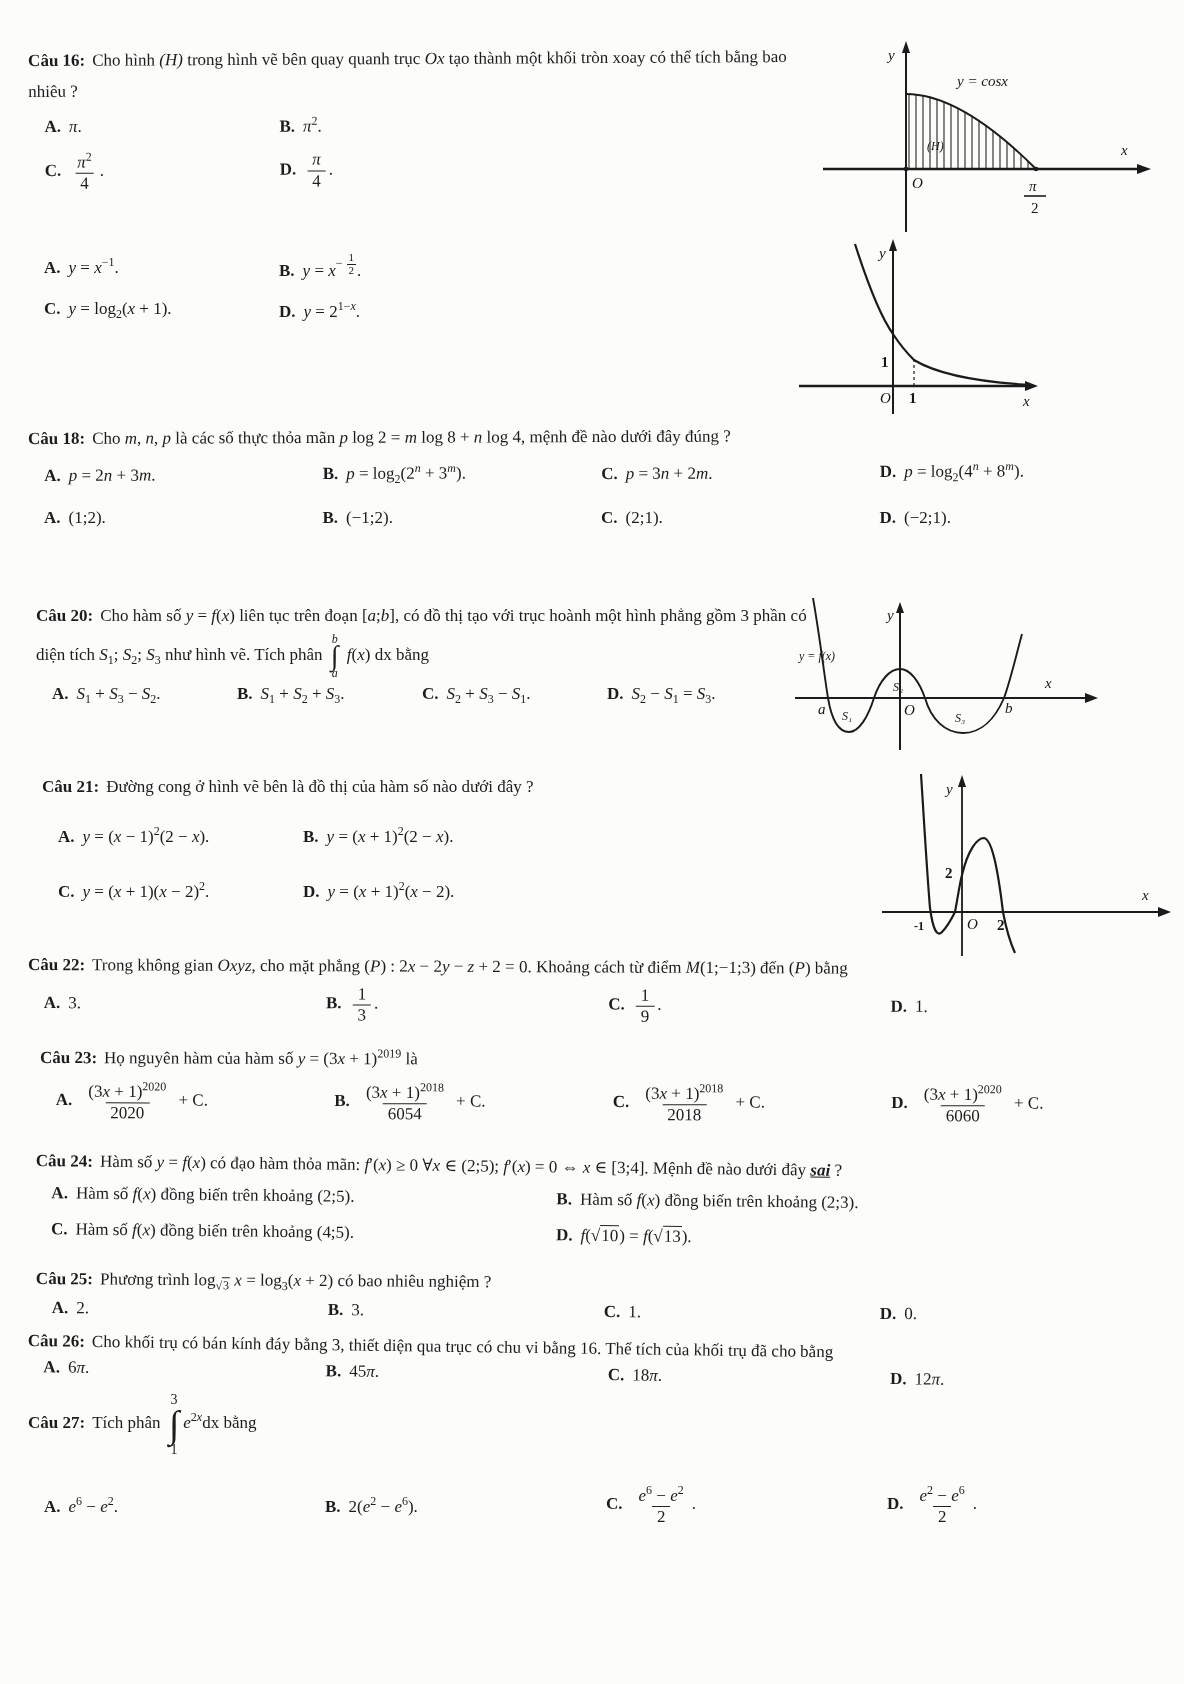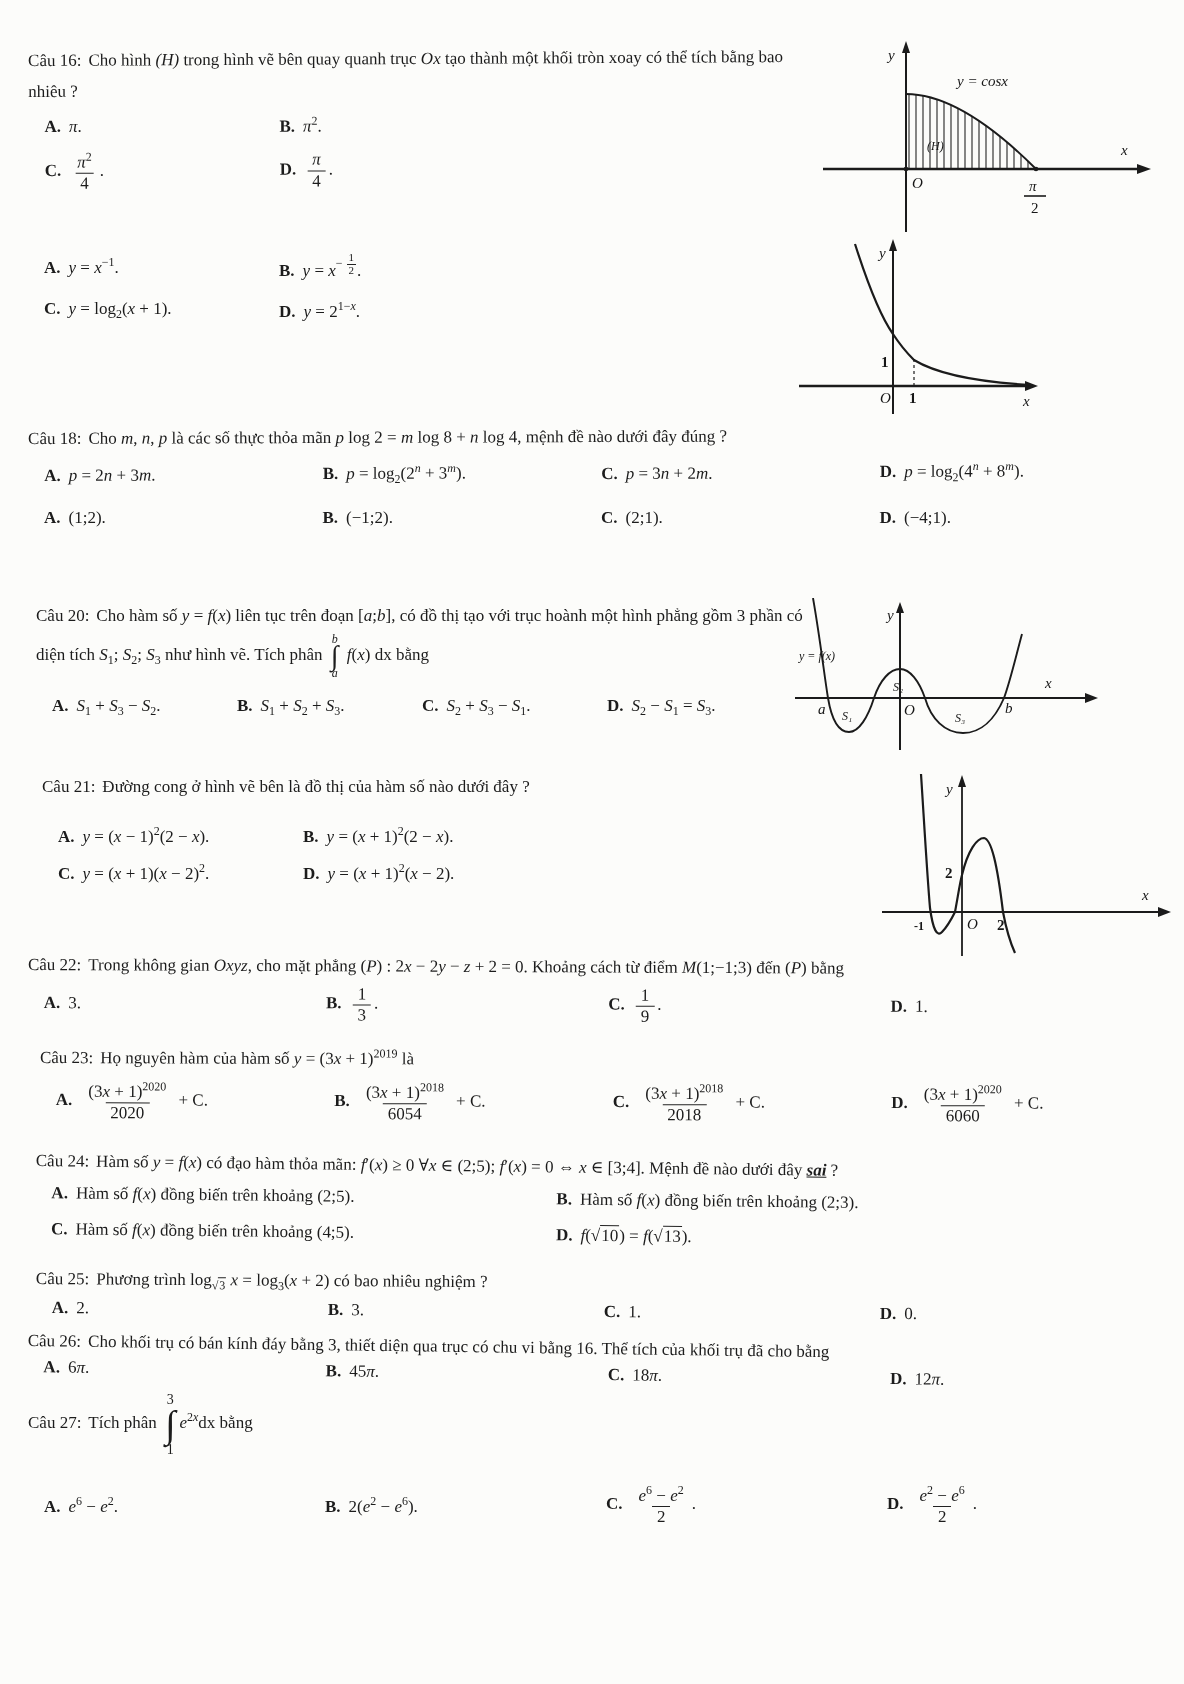--- a/index.html
+++ b/index.html
@@ -1,21 +1,21 @@
 <!DOCTYPE html>
 <html><head>
 <meta charset="utf-8">
 <style>
   *{box-sizing:border-box}
   html,body{margin:0;padding:0;background:#e8e8e8}
   #page{position:relative;width:1184px;height:1684px;background:#fcfcfa;color:#1c1c1c;
         font-family:"Liberation Serif","DejaVu Serif",serif;font-size:17px;overflow:hidden}
   .q{position:absolute;transform-origin:0 0}
   .qt{margin:0;line-height:1.8}
-  .ql{font-weight:normal;margin-right:7px;white-space:nowrap}
+  .ql{font-weight:bold;margin-right:7px;white-space:nowrap}
   .opts{margin:8px 0 0 16px}
   .row4{display:flex;align-items:center}
   .row4 .opt{width:25%}
   .row4.tight{width:740px}
   .grid2{display:grid;grid-template-columns:235px auto;row-gap:12px;align-items:center;width:560px}
   .grid2.wide{grid-template-columns:245px auto;width:580px}
   .grid2.full{grid-template-columns:505px auto;width:1090px;row-gap:16px}
   .opt b{margin-right:8px}
   .opt{white-space:nowrap}
   i{font-style:italic}
@@ -121,31 +121,31 @@
       <span class="opt"><b>C.</b><span><i>p</i> = 3<i>n</i> + 2<i>m</i>.</span></span>
       <span class="opt"><b>D.</b><span><i>p</i> = log<sub>2</sub>(4<sup><i>n</i></sup> + 8<sup><i>m</i></sup>).</span></span>
     </div>
   </section>
 
   <section class="q" style="top:506px;left:28px;width:1130px">
     <div class="opts row4" style="margin-top:2px">
       <span class="opt"><b>A.</b><span>(1;2).</span></span>
       <span class="opt"><b>B.</b><span>(−1;2).</span></span>
       <span class="opt"><b>C.</b><span>(2;1).</span></span>
-      <span class="opt"><b>D.</b><span>(−4;1).</span></span>
+      <span class="opt"><b>D.</b><span>(−2;1).</span></span>
     </div>
   </section>
 
   <section class="q" style="top:598px;left:36px;width:778px">
     <p class="qt" style="line-height:2.1"><b class="ql">Câu 20:</b><span>Cho hàm số <i>y</i> = <i>f</i>(<i>x</i>) liên tục trên đoạn [<i>a</i>;<i>b</i>], có đồ thị tạo với trục hoành một hình phẳng gồm 3 phần có diện tích <i>S</i><sub>1</sub>; <i>S</i><sub>2</sub>; <i>S</i><sub>3</sub> như hình vẽ. Tích phân <span class="itg">
             <span class="lim"><i>b</i></span>
             <span class="sym">∫</span>
             <span class="lim"><i>a</i></span>
           </span> <i>f</i>(<i>x</i>) dx bằng</span></p>
-    <div class="opts row4 tight" style="margin-top:18px">
+    <div class="opts row4 tight" style="margin-top:6px">
       <span class="opt"><b>A.</b><span><i>S</i><sub>1</sub> + <i>S</i><sub>3</sub> − <i>S</i><sub>2</sub>.</span></span>
       <span class="opt"><b>B.</b><span><i>S</i><sub>1</sub> + <i>S</i><sub>2</sub> + <i>S</i><sub>3</sub>.</span></span>
       <span class="opt"><b>C.</b><span><i>S</i><sub>2</sub> + <i>S</i><sub>3</sub> − <i>S</i><sub>1</sub>.</span></span>
       <span class="opt"><b>D.</b><span><i>S</i><sub>2</sub> − <i>S</i><sub>1</sub> = <i>S</i><sub>3</sub>.</span></span>
     </div>
   </section>
 
   <svg class="graph" style="left:793px;top:598px" width="310" height="155" viewBox="0 0 310 155">
     <line x1="2" y1="100" x2="294" y2="100" stroke="#1b1b1b" stroke-width="2"></line>
     <polygon points="292,95 305,100 292,105" fill="#1b1b1b"></polygon>
@@ -158,21 +158,21 @@
     <text class="it" x="25" y="116">a</text>
     <text class="it small" x="49" y="122">S₁</text>
     <text class="it" x="111" y="117">O</text>
     <text class="it small" x="100" y="93">S₂</text>
     <text class="it small" x="162" y="124">S₃</text>
     <text class="it" x="212" y="115">b</text>
   </svg>
 
   <section class="q" style="top:772px;left:42px;width:800px">
     <p class="qt"><b class="ql">Câu 21:</b><span>Đường cong ở hình vẽ bên là đồ thị của hàm số nào dưới đây ?</span></p>
-    <div class="opts grid2 wide" style="margin-top:22px;row-gap:14px">
+    <div class="opts grid2 wide" style="margin-top:22px;row-gap:32px">
       <span class="opt"><b>A.</b><span><i>y</i> = (<i>x</i> − 1)<sup>2</sup>(2 − <i>x</i>).</span></span>
       <span class="opt"><b>B.</b><span><i>y</i> = (<i>x</i> + 1)<sup>2</sup>(2 − <i>x</i>).</span></span>
       <span class="opt"><b>C.</b><span><i>y</i> = (<i>x</i> + 1)(<i>x</i> − 2)<sup>2</sup>.</span></span>
       <span class="opt"><b>D.</b><span><i>y</i> = (<i>x</i> + 1)<sup>2</sup>(<i>x</i> − 2).</span></span>
     </div>
   </section>
 
   <svg class="graph" style="left:876px;top:770px" width="300" height="190" viewBox="0 0 300 190">
     <line x1="6" y1="142" x2="284" y2="142" stroke="#1b1b1b" stroke-width="2.2"></line>
     <polygon points="282,137 295,142 282,147" fill="#1b1b1b"></polygon>

